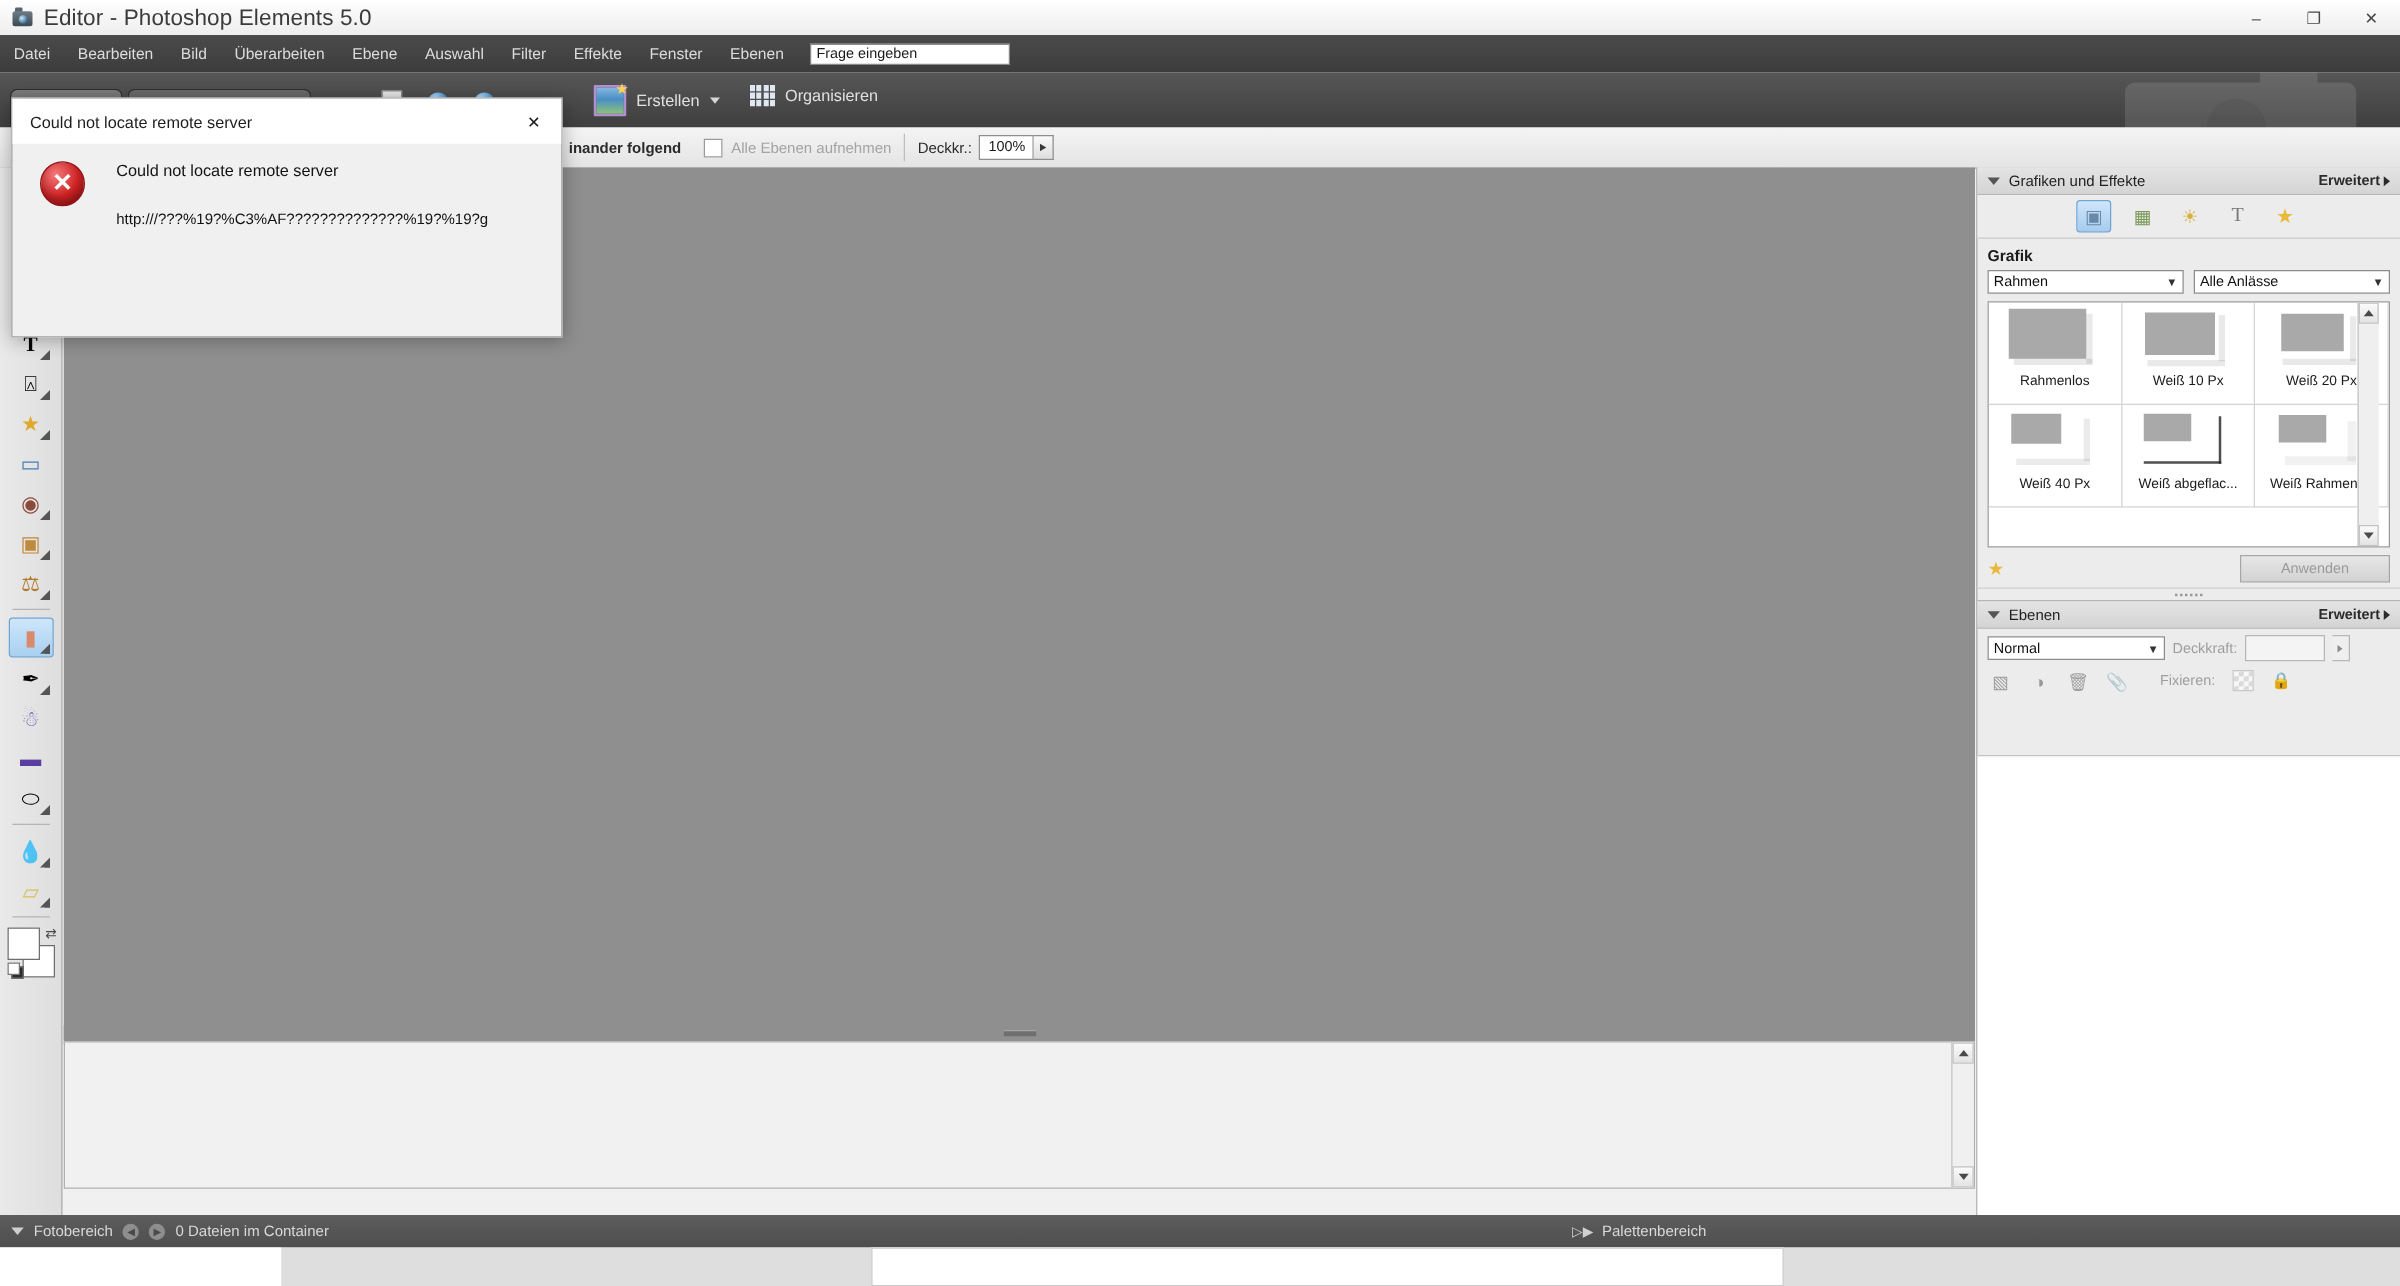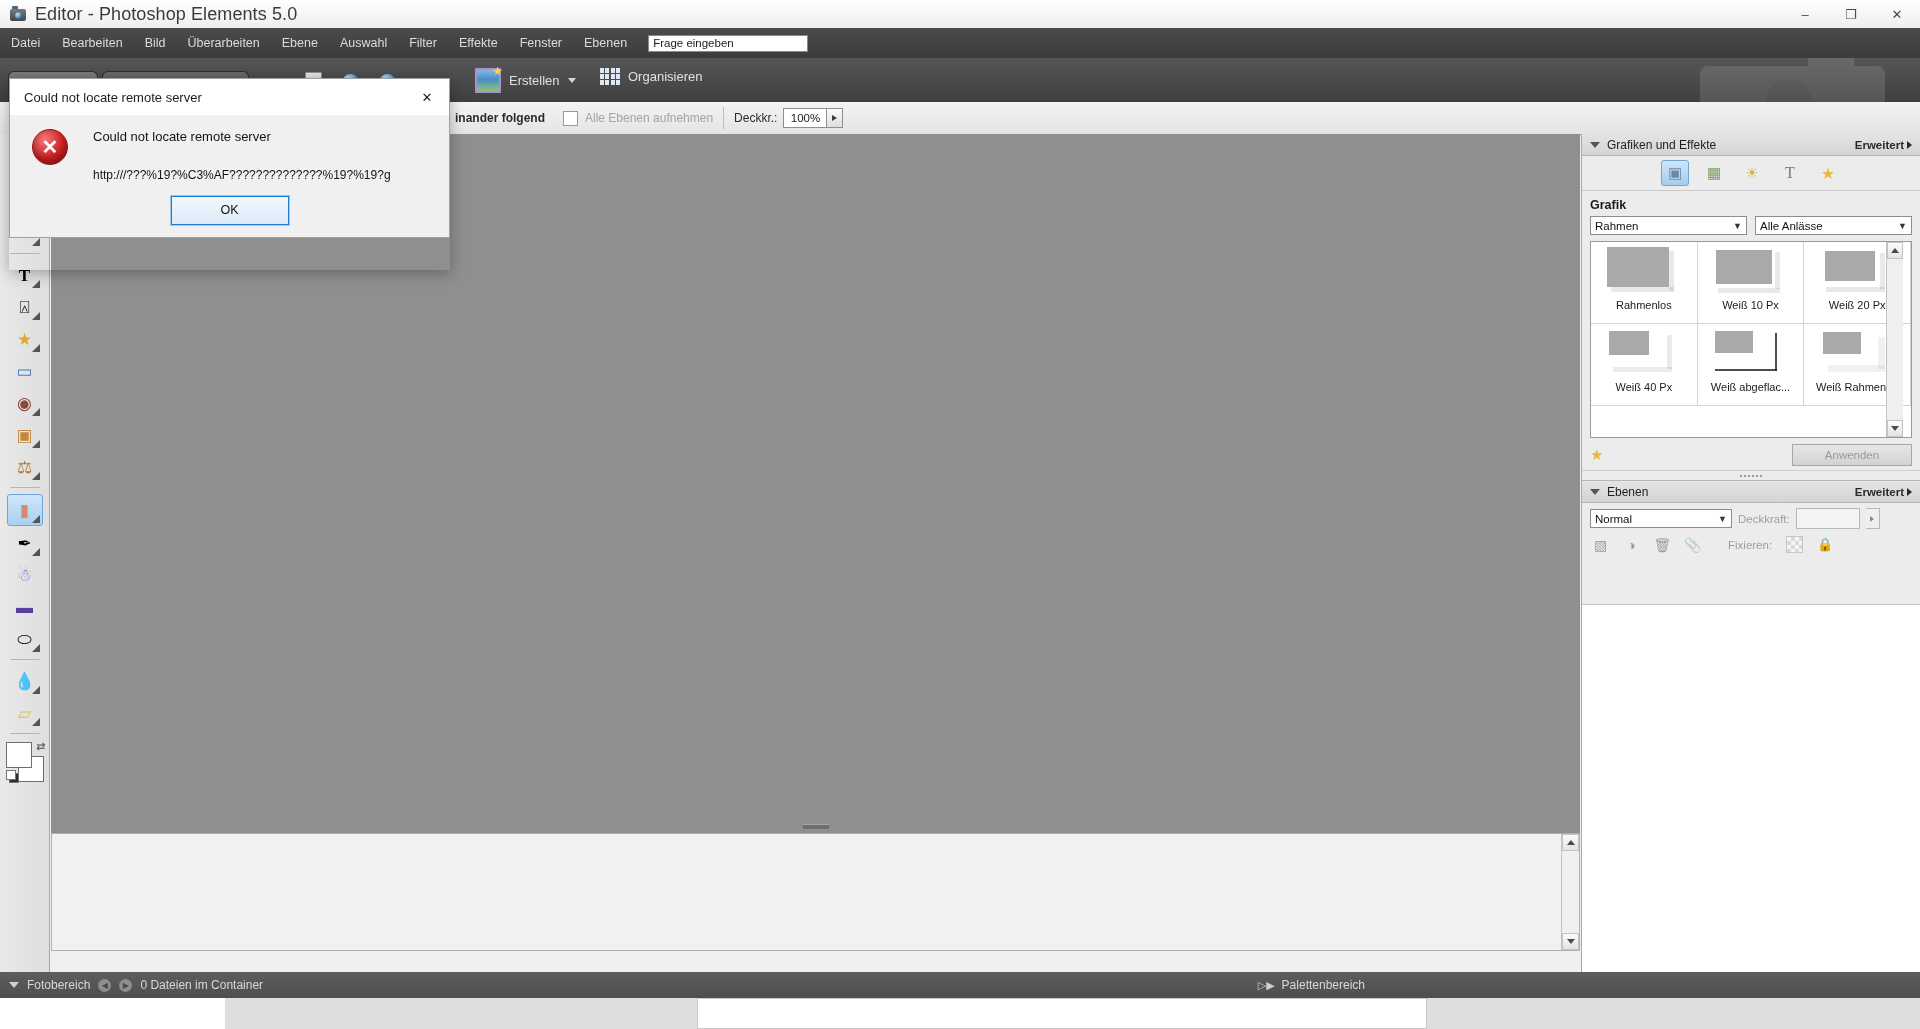--- a/index.html
+++ b/index.html
@@ -214,21 +214,21 @@
   .circ{width:13px;height:13px;border-radius:50%;background:#8e8e8e;display:flex;align-items:center;justify-content:center;
      color:#4a4a4a;font-size:8px;}
   .sb-right{margin-left:auto;display:flex;align-items:center;gap:7px;padding-right:555px;}
   .bottomstrip{position:absolute;left:0;top:998px;width:1920px;height:31px;background:#dedede;}
   .bs-white{position:absolute;left:0;top:0;width:225px;height:31px;background:#fff;}
   .bs-white2{position:absolute;left:697px;top:0;width:730px;height:31px;background:#fff;border:1px solid #c8c8c8;box-sizing:border-box;}
 
   
   .dlg-wrap{position:absolute;left:9px;top:78px;width:441px;height:192px;
     box-shadow:0 3px 14px rgba(0,0,0,.30);}
-  .dlg{width:441px;height:160px;background:#f0f0f0;border:1px solid #a0a0a0;box-sizing:border-box;
+  .dlg{width:441px;height:192px;background:#f0f0f0;border:1px solid #a0a0a0;box-sizing:border-box;
     display:flex;flex-direction:column;}
   .dlg-title{height:36px;background:#ffffff;display:flex;align-items:center;padding:0 0 0 14px;flex:none;}
   .dlg-title span{font-size:13px;color:#1d1d1d;}
   .dlg-close{margin-left:auto;width:44px;height:36px;display:flex;align-items:center;justify-content:center;
      font-size:15px;color:#2b2b2b;}
   .dlg-body{flex:1;display:flex;padding:14px 0 0 22px;box-sizing:border-box;}
   .err-ico{width:34px;height:34px;border-radius:50%;flex:none;
     background:radial-gradient(circle at 34% 28%,#f4797a,#d02224 55%,#8e1214);
     border:1px solid #8e1214;display:flex;align-items:center;justify-content:center;
     color:#fff;font-size:20px;font-weight:bold;line-height:1;
@@ -604,19 +604,16 @@
       </div>
       <div class="dlg-body">
         <div class="err-ico">
           <span>✕</span>
         </div>
         <div class="err-txt">
           <div class="err-h">Could not locate remote server</div>
           <div class="err-u">http:///???%19?%C3%AF??????????????%19?%19?g</div>
         </div>
       </div>
-      <div class="dlg-foot">
-        <div class="okbtn">OK</div>
-      </div>
     </div>
   </div>
 
 </div>
 
 </body></html>

